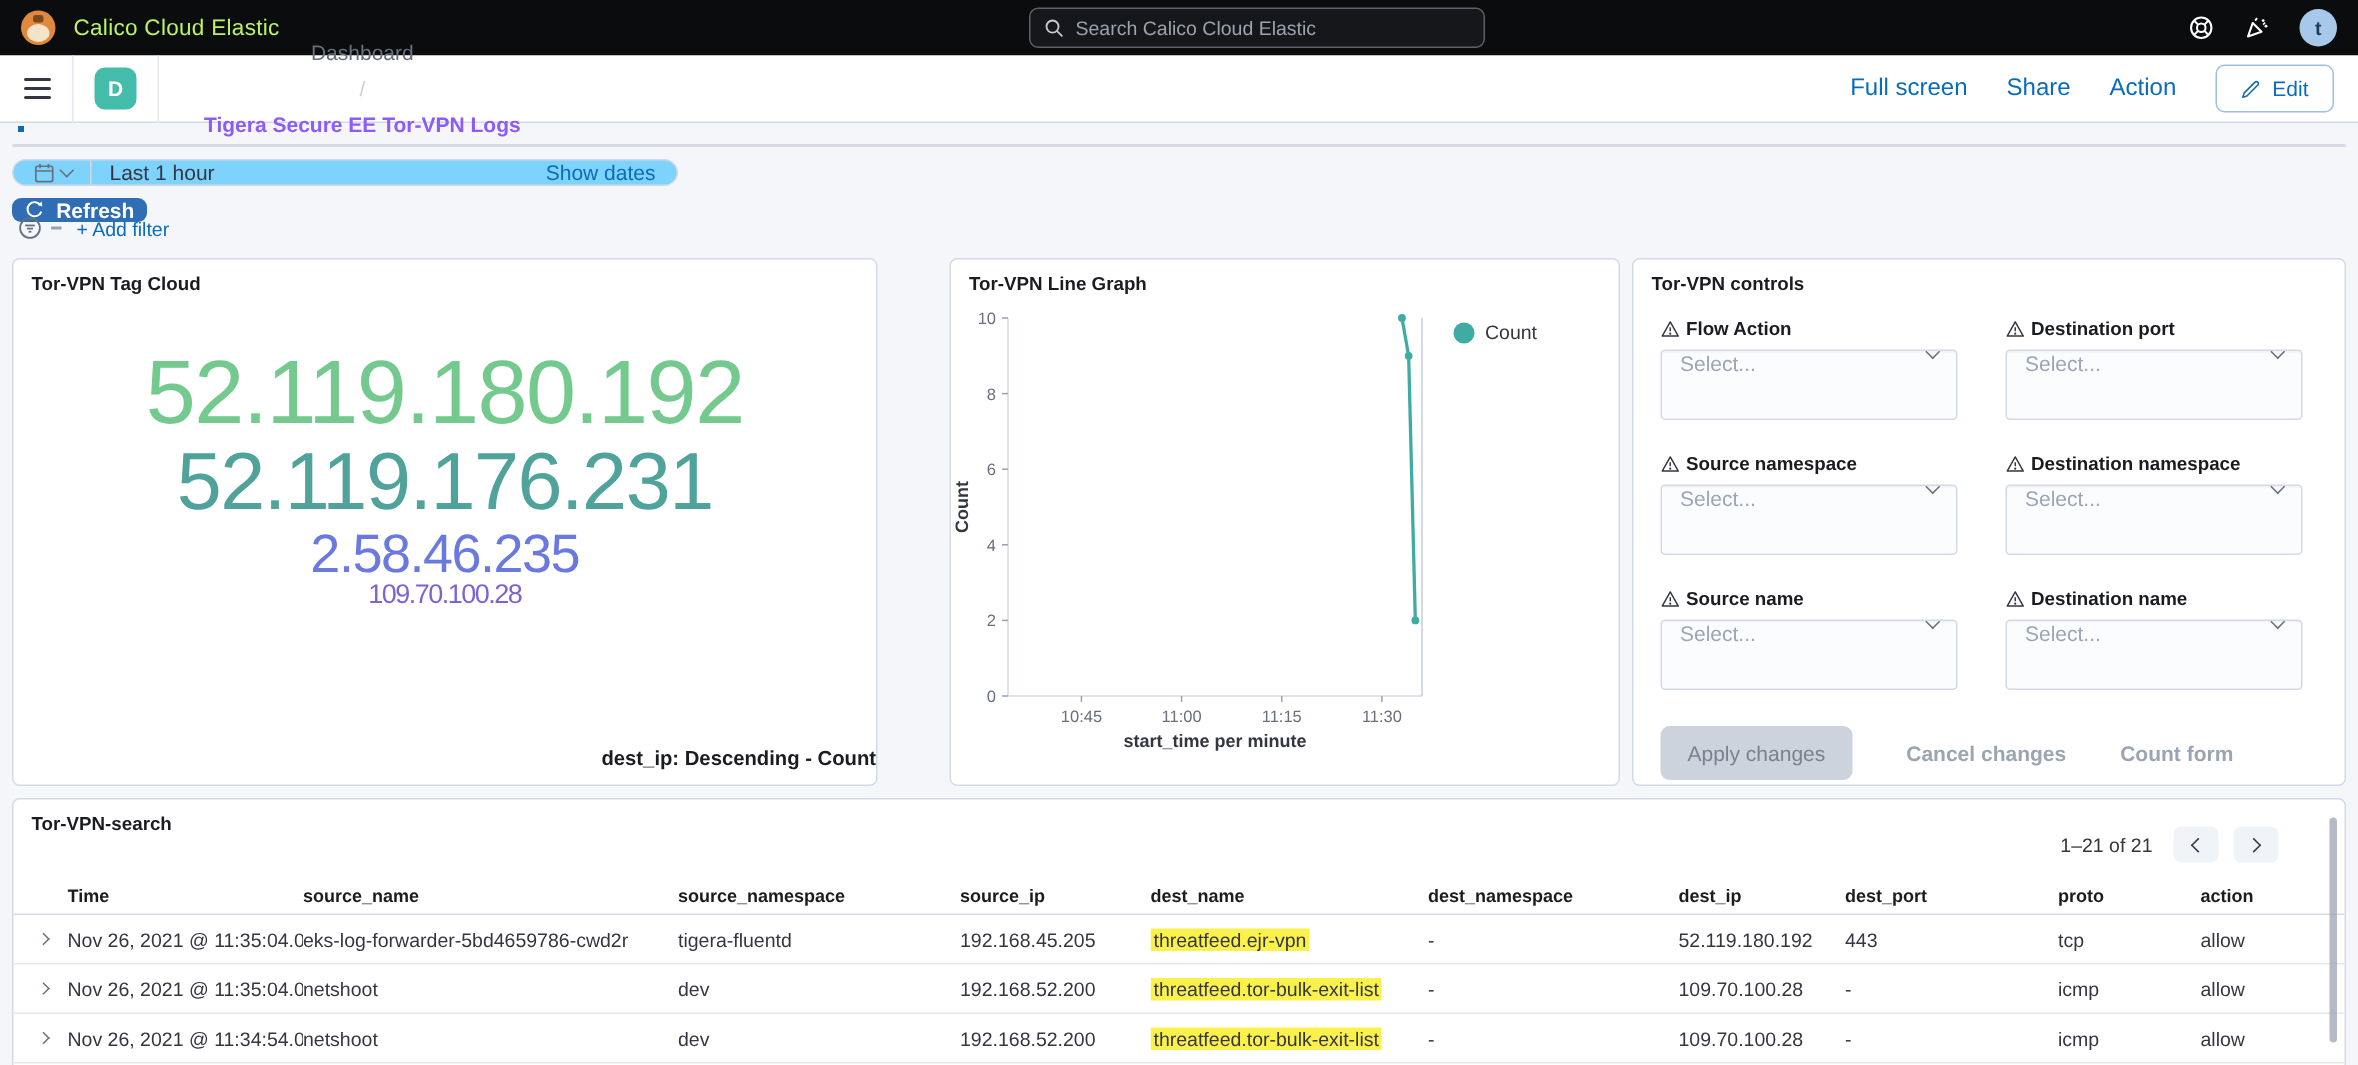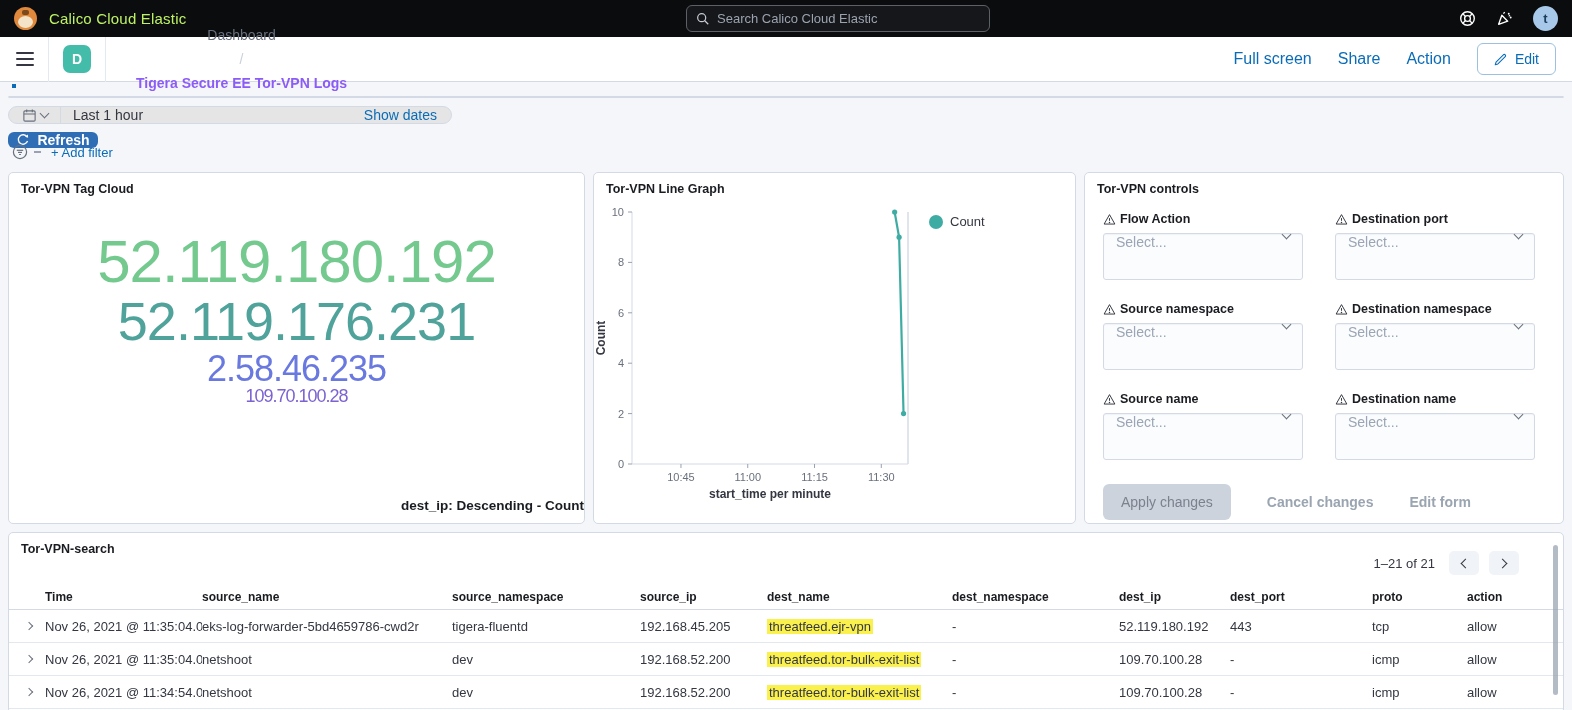--- a/index.html
+++ b/index.html
@@ -31,36 +31,36 @@
   .nav-link { color:#0A6CB8; font-size:16px; cursor:pointer; }
   .edit-btn { display:flex; align-items:center; gap:8px; color:#0A6CB8; font-size:14px; border:1px solid #9cc0e0; border-radius:6px; padding:7px 16px; background:#FFF; cursor:pointer; }
   .blue-dot { position:absolute; left:12px; top:84px; width:4px; height:4px; background:#0A6CB8; }
 
   
   .query-row { display:flex; margin:14px 8px 0 8px; gap:8px; height:37px;flex-direction:column; }
   .query-input { flex:1; background:#FFF; border:1px solid #D3DAE6; border-radius:6px; display:flex; align-items:center; overflow:hidden; }
   .qi-left { width:46px; align-self:stretch; border-right:1px solid #D3DAE6; display:flex; align-items:center; justify-content:center; gap:4px; cursor:pointer; }
   .qi-ph { margin-left:12px; color:#69707D; font-size:14px; flex:1; }
   .kql { color:#0A6CB8; font-size:13px; padding:0 14px; cursor:pointer; }
-  .date-group { width:444px; background:#e5e5e5; border:1px solid #D3DAE6; border-radius:10px; display:flex; align-items:center; }
+  .date-group { width:444px; background:#7dd3fc; border:1px solid #D3DAE6; border-radius:10px; display:flex; align-items:center; }
   .dg-cal { width:52px; align-self:stretch; border-right:1px solid #D3DAE6; display:flex; align-items:center; justify-content:center; gap:4px; cursor:pointer; }
   .dg-text { margin-left:12px; font-size:14px; color:#343741; flex:1; }
   .show-dates { color:#0A6CB8; font-size:14px; padding-right:14px; cursor:pointer; }
   .refresh-btn { width:90px; background:#2F6EB5; border:none; border-radius:6px; color:#FFF; font-size:14px; font-weight:600; display:flex; align-items:center; justify-content:center; gap:7px; cursor:pointer; }
 
   .filter-row { display:flex; align-items:center; gap:6px; margin:9px 0 0 12px; height:20px; }
   .add-filter { color:#0A6CB8; font-size:13px; margin-left:4px; cursor:pointer; }
   .mini-dash { width:7px; height:1.5px; background:#98A2B3; }
 
   
   .panels { display:flex; gap:8px; margin:10px 8px 0 8px; height:352px; }
   .panel { background:#FFF; border:1px solid #D3DAE6; border-radius:5px; position:relative; }
   .panel-title { font-size:12.5px; font-weight:700; color:#1a1c21; padding:9px 12px 0 12px; }
   .p-tag { width:577px; }
-  .p-line { width:483px; }
+  .p-line { width:447px;margin-left:40px; }
   .p-ctl { flex:1; }
 
   .tag-cloud { position:absolute; top:58px; left:0; right:0; display:flex; flex-direction:column; align-items:center; line-height:1.04; }
   .tag-term { cursor:pointer; font-weight:400; letter-spacing:-1px; }
   .tag-caption { position:absolute; bottom:10px; left:0; right:0; text-align:right; font-size:13.5px; font-weight:700; color:#1a1c21; }
 
   
   .ctl-grid { display:grid; grid-template-columns:1fr 1fr; column-gap:32px; row-gap:22px; padding:16px 28px 0 18px; }
   .ctl-label { display:flex; align-items:center; gap:4px; font-size:12.5px; font-weight:700; color:#1a1c21; margin-bottom:7px; }
   .ctl-select { height:47px; background:#FBFCFD; border:1px solid #D3DAE6; border-radius:3px; display:flex; align-items:flex-start; padding:0 12px; cursor:pointer; box-shadow:0 1px 1px rgba(152,162,179,.1) inset; }
@@ -332,21 +332,21 @@
           </div>
           <div class="ctl-select">
             <span class="ph">Select...</span>
             <span class="chev"></span>
           </div>
         </div>
       </div>
     <div class="ctl-buttons">
       <div class="btn-disabled">Apply changes</div>
       <span class="link-muted">Cancel changes</span>
-      <span class="link-muted">Edit form</span>
+      <span class="link-muted">Count form</span>
     </div>
   </div>
 </div>
 
 <div class="p-table">
   <div class="panel-title">Tor-VPN-search</div>
   <div class="pagination">
     <span class="pag-label">1–21 of 21</span>
     <div class="pag-btn">
         <span class="chev-l"></span>

